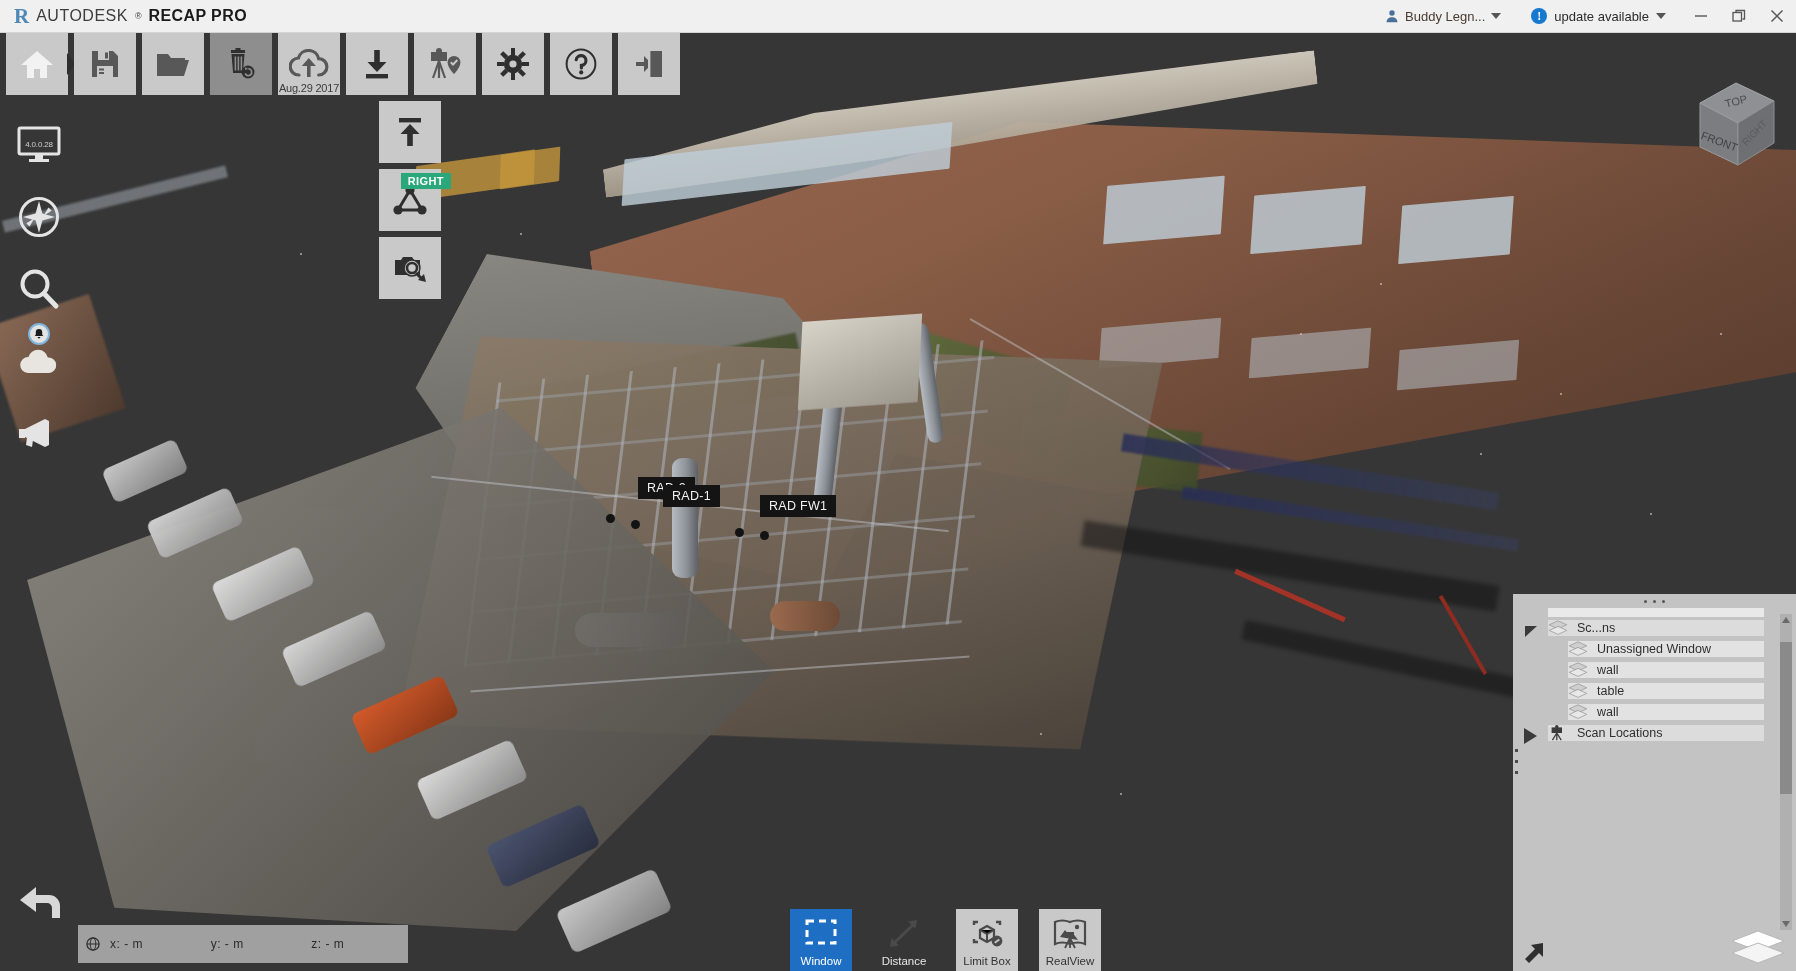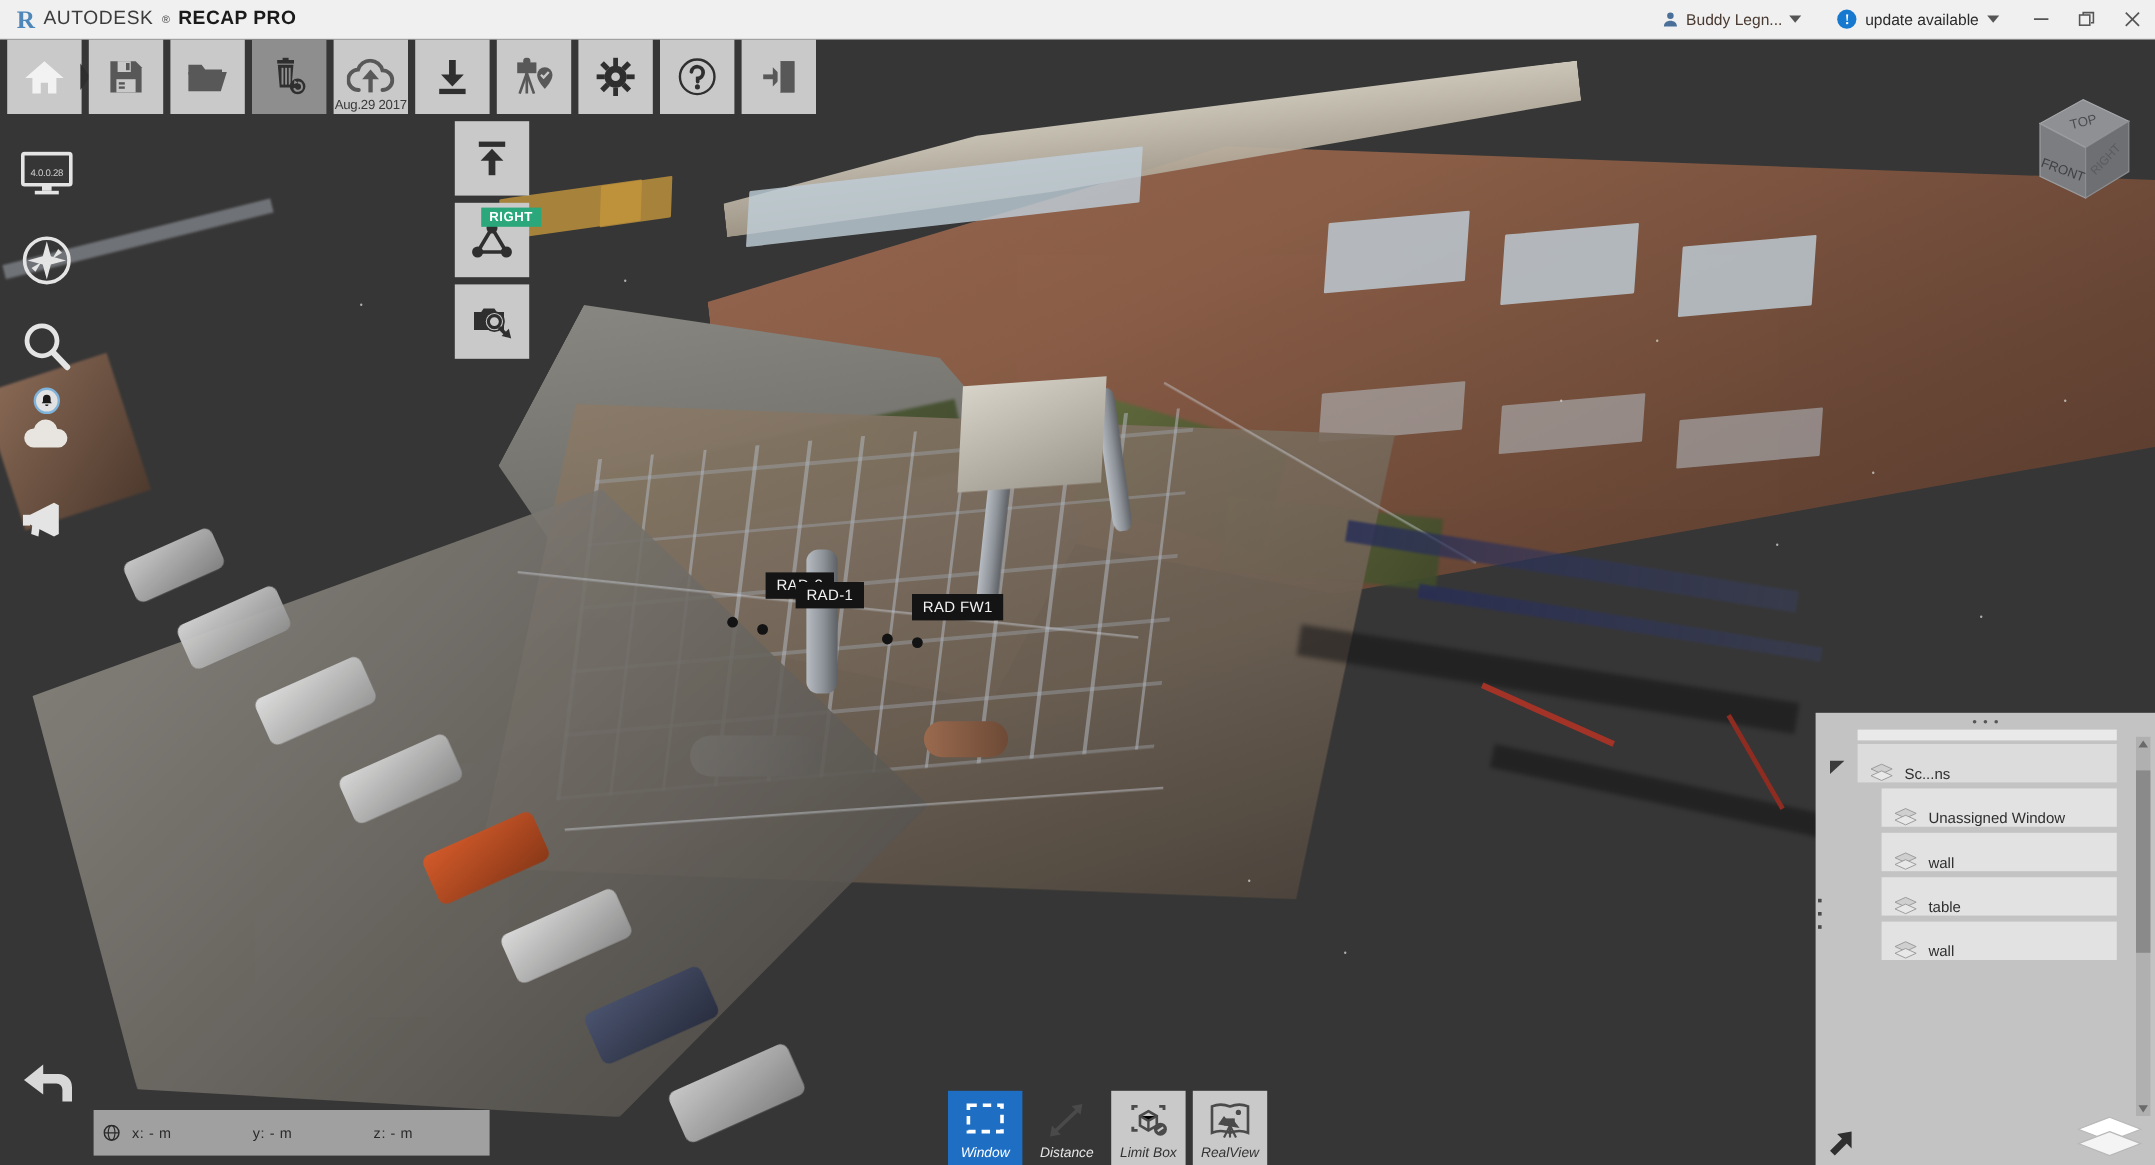--- a/index.html
+++ b/index.html
@@ -155,21 +155,21 @@
   .cloud-bell {
     position: absolute; top: -11px; left: 50%; transform: translateX(-50%);
     width: 22px; height: 22px; border-radius: 50%; background: #e2e2e2;
     border: 2px solid #7fb4dd; display:flex; align-items:center; justify-content:center;
   }
 
   
   .viewcube { position: absolute; top: 32px; right: 8px; width: 108px; height: 108px; z-index: 20; }
 
   
-  .bottombar { position: absolute; bottom: 0; left: 790px; display: flex; gap: 6px; z-index: 30; font-style: italic; }
+  .bottombar { position: absolute; bottom: 0; left: 790px; display: flex; gap: 21px; z-index: 30; }
   .bbtn {
     width: 62px; height: 62px; background: #c9c9c9; position: relative;
     display:flex; align-items:flex-start; justify-content:center; padding-top: 9px; cursor: pointer;
   }
   .bbtn.sel { background: #1e6fc4; }
   .bbtn .blabel {
     position: absolute; bottom: 4px; left: 0; width: 100%; text-align: center;
     font-size: 11.5px; color: #333;
   }
   .bbtn.sel .blabel { color: #fff; }
@@ -200,22 +200,22 @@
   .rp-thumb { position: absolute; left: 0; top: 28px; width: 12px; height: 152px; background: #8a8a8a; }
   .rp-arrow-up, .rp-arrow-dn { position:absolute; left:0; width: 12px; height: 12px; display:flex; align-items:center; justify-content:center; }
   .rp-arrow-up { top: 0; } .rp-arrow-dn { bottom: 0; }
 
   .rp-toprow { height: 9px; background: #e9e9e9; margin: 0 26px 3px 35px; }
 
   .rowwrap { display: flex; align-items: stretch; }
   .tri-col { width: 35px; display: flex; align-items: center; justify-content: center; flex: none; }
   .tri-right { width: 0; height: 0; border-left: 13px solid #3a3a3a; border-top: 8px solid transparent; border-bottom: 8px solid transparent; }
   .lrow {
-    flex: 1; height: 32px; background: #dcdcdc; margin-bottom: 5px;
-    display: flex; align-items: flex-end; gap: 9px; padding-left: 10px; cursor: pointer;
+    flex: 1; height: 16px; background: #dcdcdc; margin-bottom: 5px;
+    display: flex; align-items: center; gap: 9px; cursor: pointer;
     margin-right: 26px;
   }
   .lrow.child { margin-left: 20px; background: #e2e2e2; }
   .lrow-label { font-size: 12.5px; color: #2f2f2f; }
   .layer-icon { width: 20px; height: 16px; flex: none; }
   .rp-expand { position: absolute; left: 8px; bottom: 6px; width: 24px; height: 24px; cursor: pointer; }
   .rp-bigicon { position: absolute; right: 10px; bottom: 6px; width: 56px; height: 36px; }
   .rp-leftdots { position: absolute; left: 2px; top: 155px; }
   .rp-leftdots i { display:block; width: 3px; height: 3px; background:#4a4a4a; margin-bottom: 8px; }
 </style>
@@ -670,20 +670,33 @@
         <div class="tri-col"></div>
         <div class="lrow child">
           <svg class="layer-icon" viewBox="0 0 24 20">
             <path d="M12 1 L23 6 L12 11 L1 6 Z" fill="#cfcfcf" stroke="#9a9a9a" stroke-width="1"></path>
             <path d="M12 8 L23 13 L12 18 L1 13 Z" fill="#e8e8e8" stroke="#9a9a9a" stroke-width="1"></path>
           </svg>
           <span class="lrow-label">wall</span>
         </div>
       </div>
 
+      <div class="rowwrap">
+        <div class="tri-col">
+          <span class="tri-right"></span>
+        </div>
+        <div class="lrow">
+          <svg class="layer-icon" viewBox="0 0 22 20">
+            <rect x="3" y="3" width="13" height="7" fill="#3c3c3c"></rect>
+            <circle cx="9.5" cy="2.2" r="2.2" fill="#3c3c3c"></circle>
+            <path d="M9.5 10 L4 19 M9.5 10 L15 19 M9.5 10 v9" stroke="#3c3c3c" stroke-width="1.6" fill="none"></path>
+          </svg>
+          <span class="lrow-label">Scan Locations</span>
+        </div>
+      </div>
 
 
       <div class="rp-scrolltrack">
         <span class="rp-arrow-up">
           <svg width="10" height="8" viewBox="0 0 10 8">
               <path d="M5 1 L9 7 H1 Z" fill="#6a6a6a"></path>
             </svg>
         </span>
         <span class="rp-thumb"></span>
         <span class="rp-arrow-dn">

